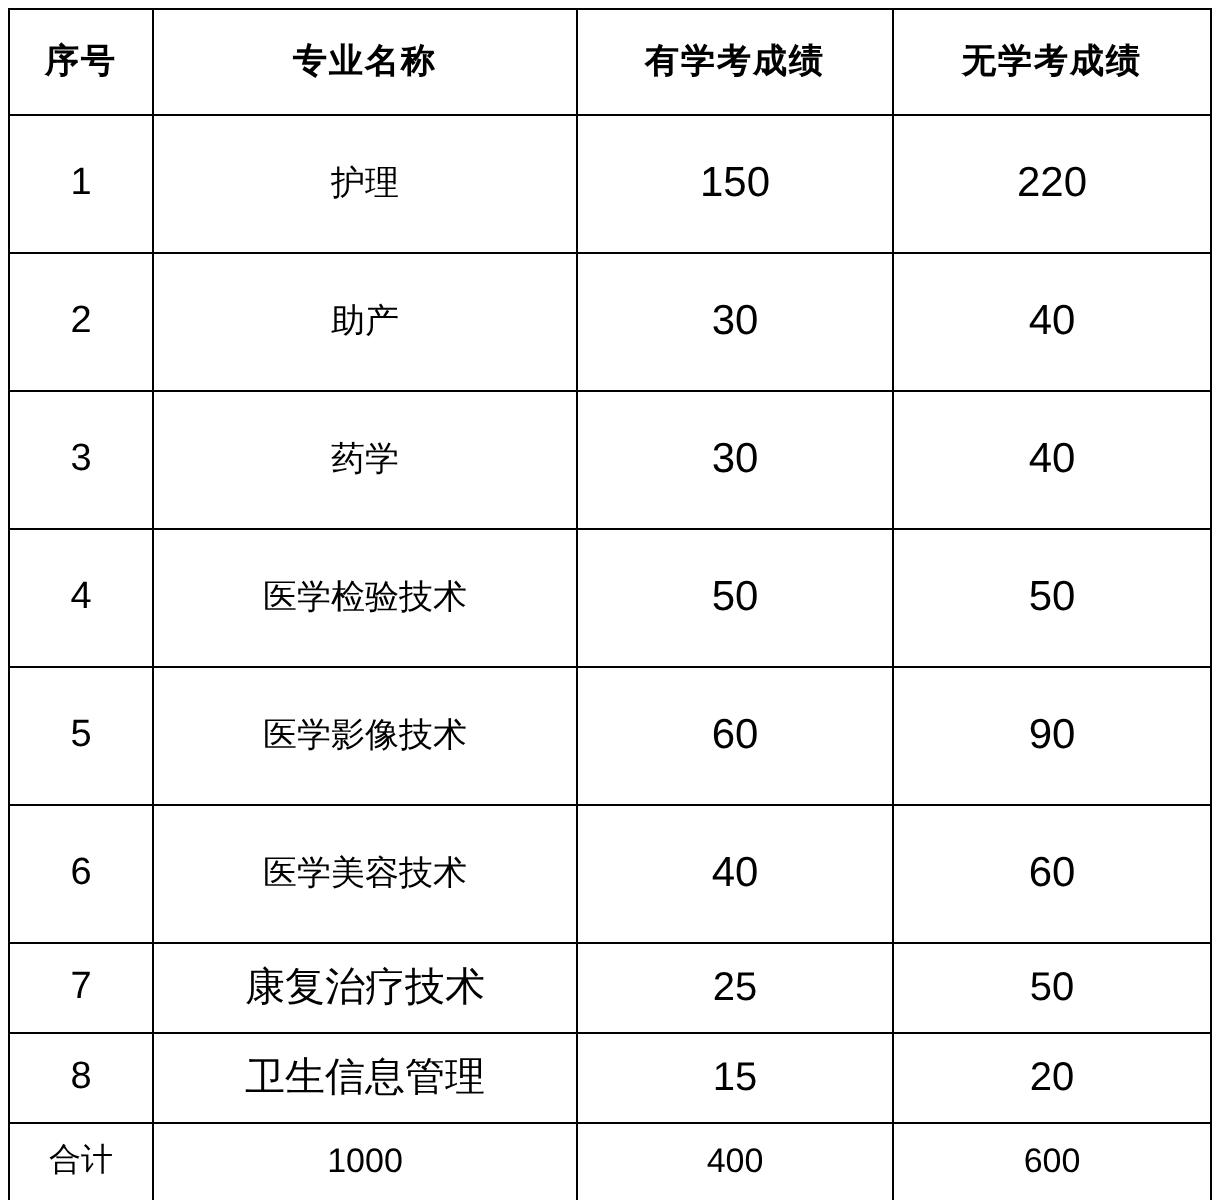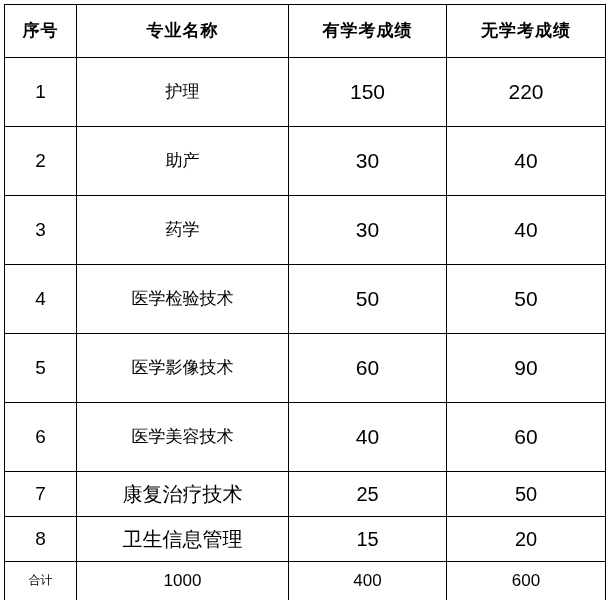--- a/index.html
+++ b/index.html
@@ -60,21 +60,21 @@
     height: 44px;
     font-size: 20px;
   }
   tr.short-row td.idx { font-size: 19px; }
 
   
   tr.total-row td {
     height: 38px;
     font-size: 17px;
   }
-  tr.total-row td.idx { font-size: 12px; }
+  tr.total-row td.idx { font-size: 16px; }
 
   .cell-text { display: block; line-height: 1.1; }
 </style>
 </head>
 <body>
 
 <div class="sheet">
   <table class="data-table">
     <colgroup>
       <col class="c-idx">

